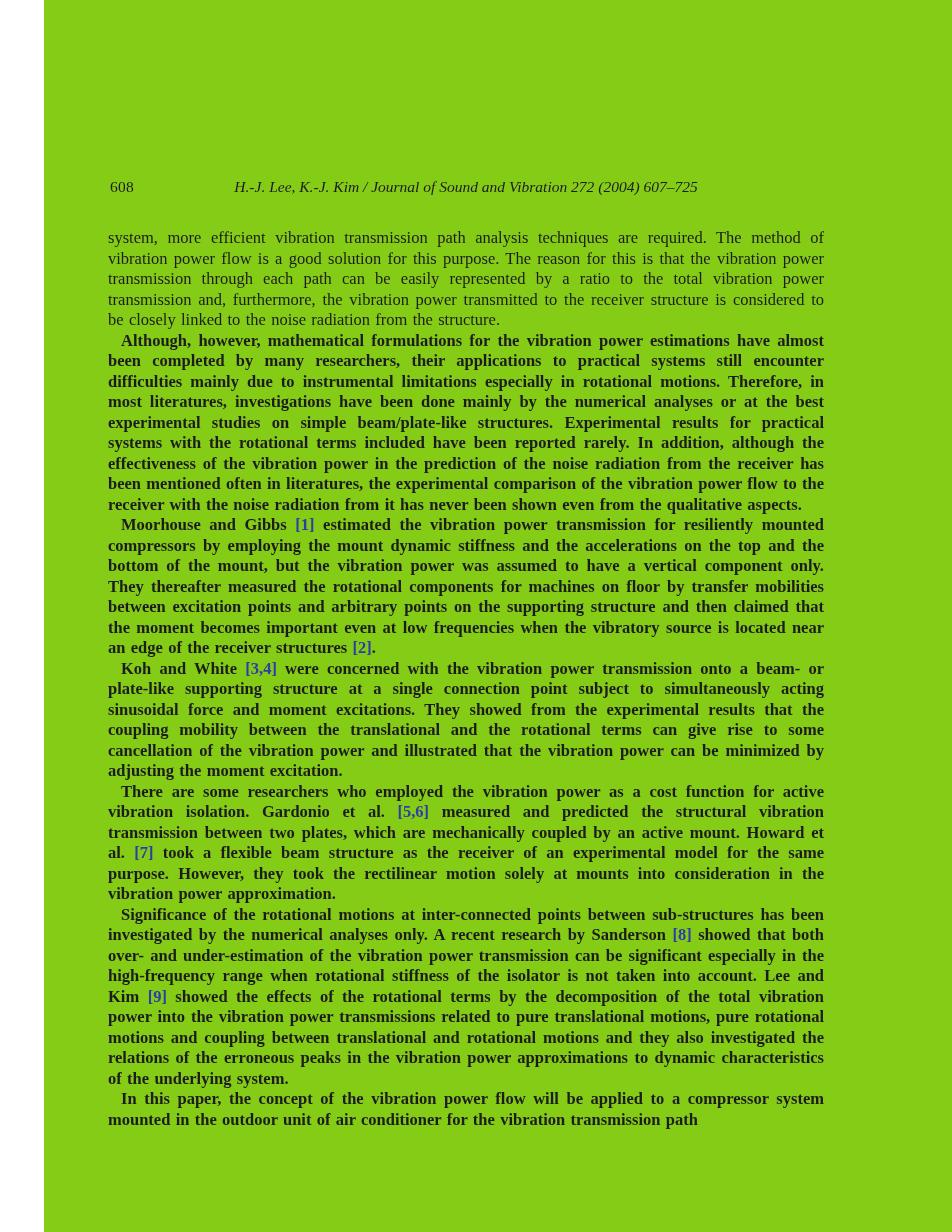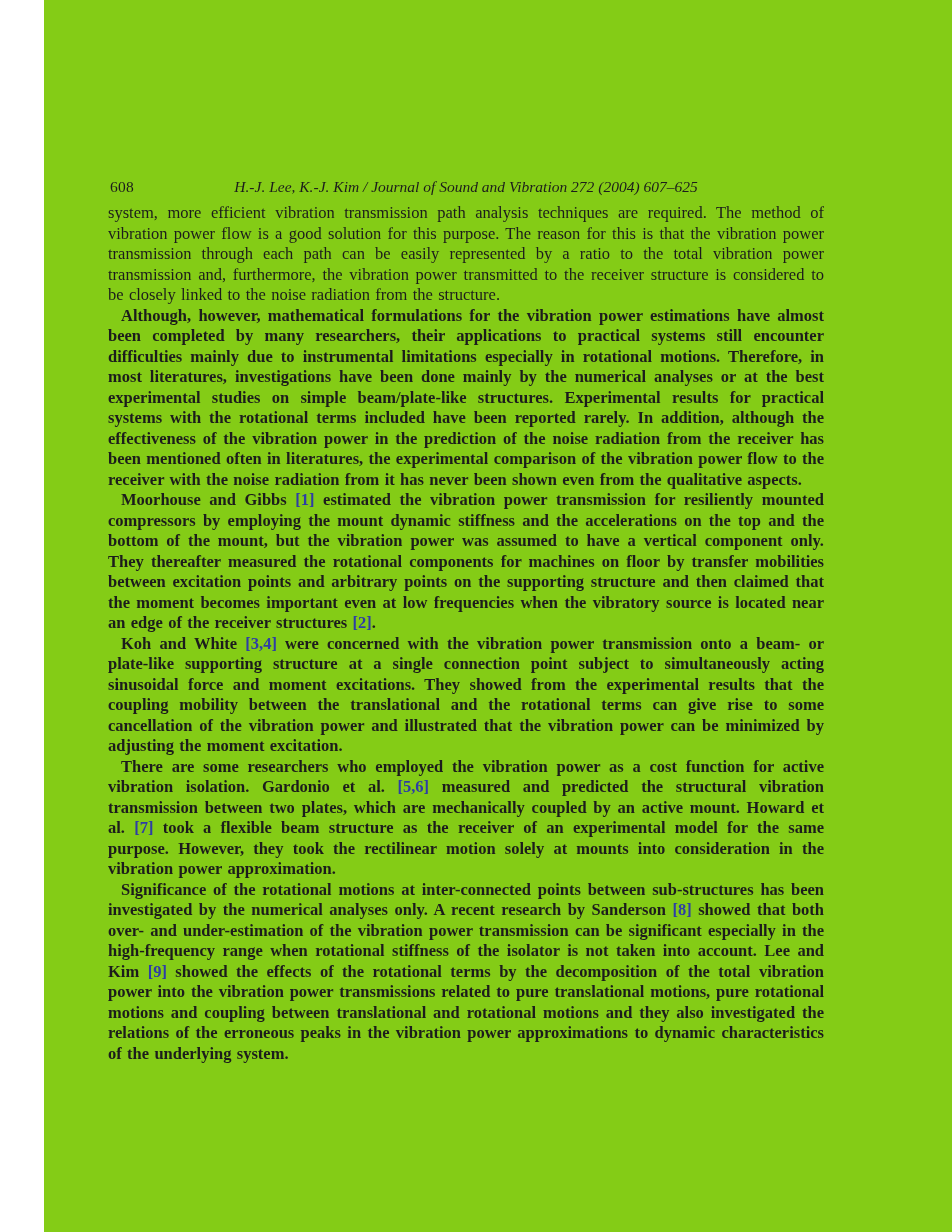--- a/index.html
+++ b/index.html
@@ -29,43 +29,44 @@
     font-style: normal;
     letter-spacing: 0.3px;
   }
   .running-head {
     display: block;
     text-align: center;
     font-style: italic;
   }
   .body-text {
     position: absolute;
-    top: 203px;
+    top: 228px;
     left: 64px;
     width: 716px;
   }
   .para {
     margin: 0;
     font-size: 16.5px;
     line-height: 20.5px;
     text-align: justify;
     word-spacing: 1.2px;
   }
   .para.indent { text-indent: 13px; font-weight: bold; }
   .cite { cursor: pointer; }
 </style>
 </head>
 <body>
 
 <div class="page" style="color: rgb(28, 28, 28); background: #84cc16; margin-left: 44px;">
   <div class="page-header">
     <span class="page-number">608</span>
-    <span class="running-head">H.-J. Lee, K.-J. Kim / Journal of Sound and Vibration 272 (2004) 607–625</span>
+    <span class="running-head">H.-J. Lee, K.-J. Kim / Journal of Sound and Vibration 272 (2004) 607–725</span>
   </div>
   <div class="body-text">
       <p class="para">system, more efficient vibration transmission path analysis techniques are required. The method of vibration power flow is a good solution for this purpose. The reason for this is that the vibration power transmission through each path can be easily represented by a ratio to the total vibration power transmission and, furthermore, the vibration power transmitted to the receiver structure is considered to be closely linked to the noise radiation from the structure.</p>
       <p class="para indent">Although, however, mathematical formulations for the vibration power estimations have almost been completed by many researchers, their applications to practical systems still encounter difficulties mainly due to instrumental limitations especially in rotational motions. Therefore, in most literatures, investigations have been done mainly by the numerical analyses or at the best experimental studies on simple beam/plate-like structures. Experimental results for practical systems with the rotational terms included have been reported rarely. In addition, although the effectiveness of the vibration power in the prediction of the noise radiation from the receiver has been mentioned often in literatures, the experimental comparison of the vibration power flow to the receiver with the noise radiation from it has never been shown even from the qualitative aspects.</p>
       <p class="para indent">Moorhouse and Gibbs <span class="cite" style="color: rgb(46, 61, 166);">[1]</span> estimated the vibration power transmission for resiliently mounted compressors by employing the mount dynamic stiffness and the accelerations on the top and the bottom of the mount, but the vibration power was assumed to have a vertical component only. They thereafter measured the rotational components for machines on floor by transfer mobilities between excitation points and arbitrary points on the supporting structure and then claimed that the moment becomes important even at low frequencies when the vibratory source is located near an edge of the receiver structures <span class="cite" style="color: rgb(46, 61, 166);">[2]</span>.</p>
       <p class="para indent">Koh and White <span class="cite" style="color: rgb(46, 61, 166);">[3,4]</span> were concerned with the vibration power transmission onto a beam- or plate-like supporting structure at a single connection point subject to simultaneously acting sinusoidal force and moment excitations. They showed from the experimental results that the coupling mobility between the translational and the rotational terms can give rise to some cancellation of the vibration power and illustrated that the vibration power can be minimized by adjusting the moment excitation.</p>
       <p class="para indent">There are some researchers who employed the vibration power as a cost function for active vibration isolation. Gardonio et al. <span class="cite" style="color: rgb(46, 61, 166);">[5,6]</span> measured and predicted the structural vibration transmission between two plates, which are mechanically coupled by an active mount. Howard et al. <span class="cite" style="color: rgb(46, 61, 166);">[7]</span> took a flexible beam structure as the receiver of an experimental model for the same purpose. However, they took the rectilinear motion solely at mounts into consideration in the vibration power approximation.</p>
       <p class="para indent">Significance of the rotational motions at inter-connected points between sub-structures has been investigated by the numerical analyses only. A recent research by Sanderson <span class="cite" style="color: rgb(46, 61, 166);">[8]</span> showed that both over- and under-estimation of the vibration power transmission can be significant especially in the high-frequency range when rotational stiffness of the isolator is not taken into account. Lee and Kim <span class="cite" style="color: rgb(46, 61, 166);">[9]</span> showed the effects of the rotational terms by the decomposition of the total vibration power into the vibration power transmissions related to pure translational motions, pure rotational motions and coupling between translational and rotational motions and they also investigated the relations of the erroneous peaks in the vibration power approximations to dynamic characteristics of the underlying system.</p>
+      <p class="para indent">In this paper, the concept of the vibration power flow will be applied to a compressor system mounted in the outdoor unit of air conditioner for the vibration transmission path</p>
     </div>
 </div>
 
 </body></html>

